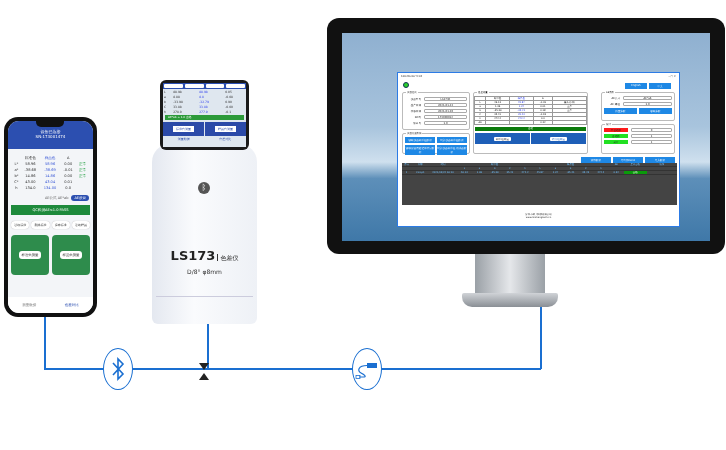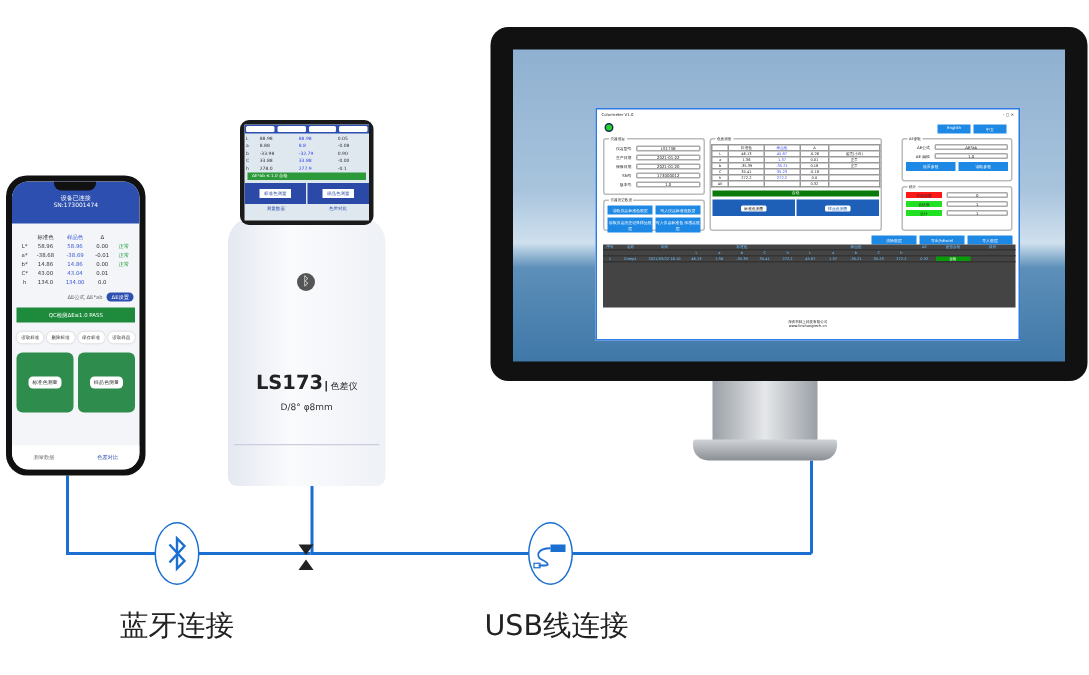--- a/index.html
+++ b/index.html
@@ -81,30 +81,28 @@
   <div class="line" style="left:44px;top:368px;width:163px;height:1.5px"></div>
   <div class="line" style="left:207px;top:323px;width:1.5px;height:46px"></div>
   <div class="line" style="left:207px;top:368px;width:334px;height:1.5px"></div>
   <div class="line" style="left:540px;top:307px;width:1.5px;height:62px"></div>
 
   <div class="circ" style="left:103px;top:348px">
     <svg width="14" height="26" viewBox="0 0 14 26">
         <path d="M2 7 L12 18 L7 23 L7 3 L12 8 L2 19" fill="none" stroke="#1a6fd1" stroke-width="1.6"></path>
       </svg>
   </div>
-  <div class="caption" style="left:80px;top:404px">蓝牙连接</div>
 
   <div class="circ" style="left:352px;top:348px">
     <svg width="24" height="26" viewBox="0 0 24 26">
         <rect x="12" y="7" width="10" height="5" fill="#1a6fd1"></rect>
         <path d="M12 9.5 C3 9.5 2 15 6 17 C10 19 12 21 8 21 L4 21" fill="none" stroke="#1a6fd1" stroke-width="1.2"></path>
         <rect x="1" y="19.5" width="4" height="3" fill="none" stroke="#1a6fd1" stroke-width=".8"></rect>
       </svg>
   </div>
-  <div class="caption" style="left:323px;top:404px">USB线连接</div>
 
   <div class="abs phone">
     <div class="phone-screen">
       <div class="ph-notch"></div>
       <div class="ph-head">
         <div>设备已连接</div>
         <div>SN:173001474</div>
       </div>
       <table class="ph-table">
         <tbody>

